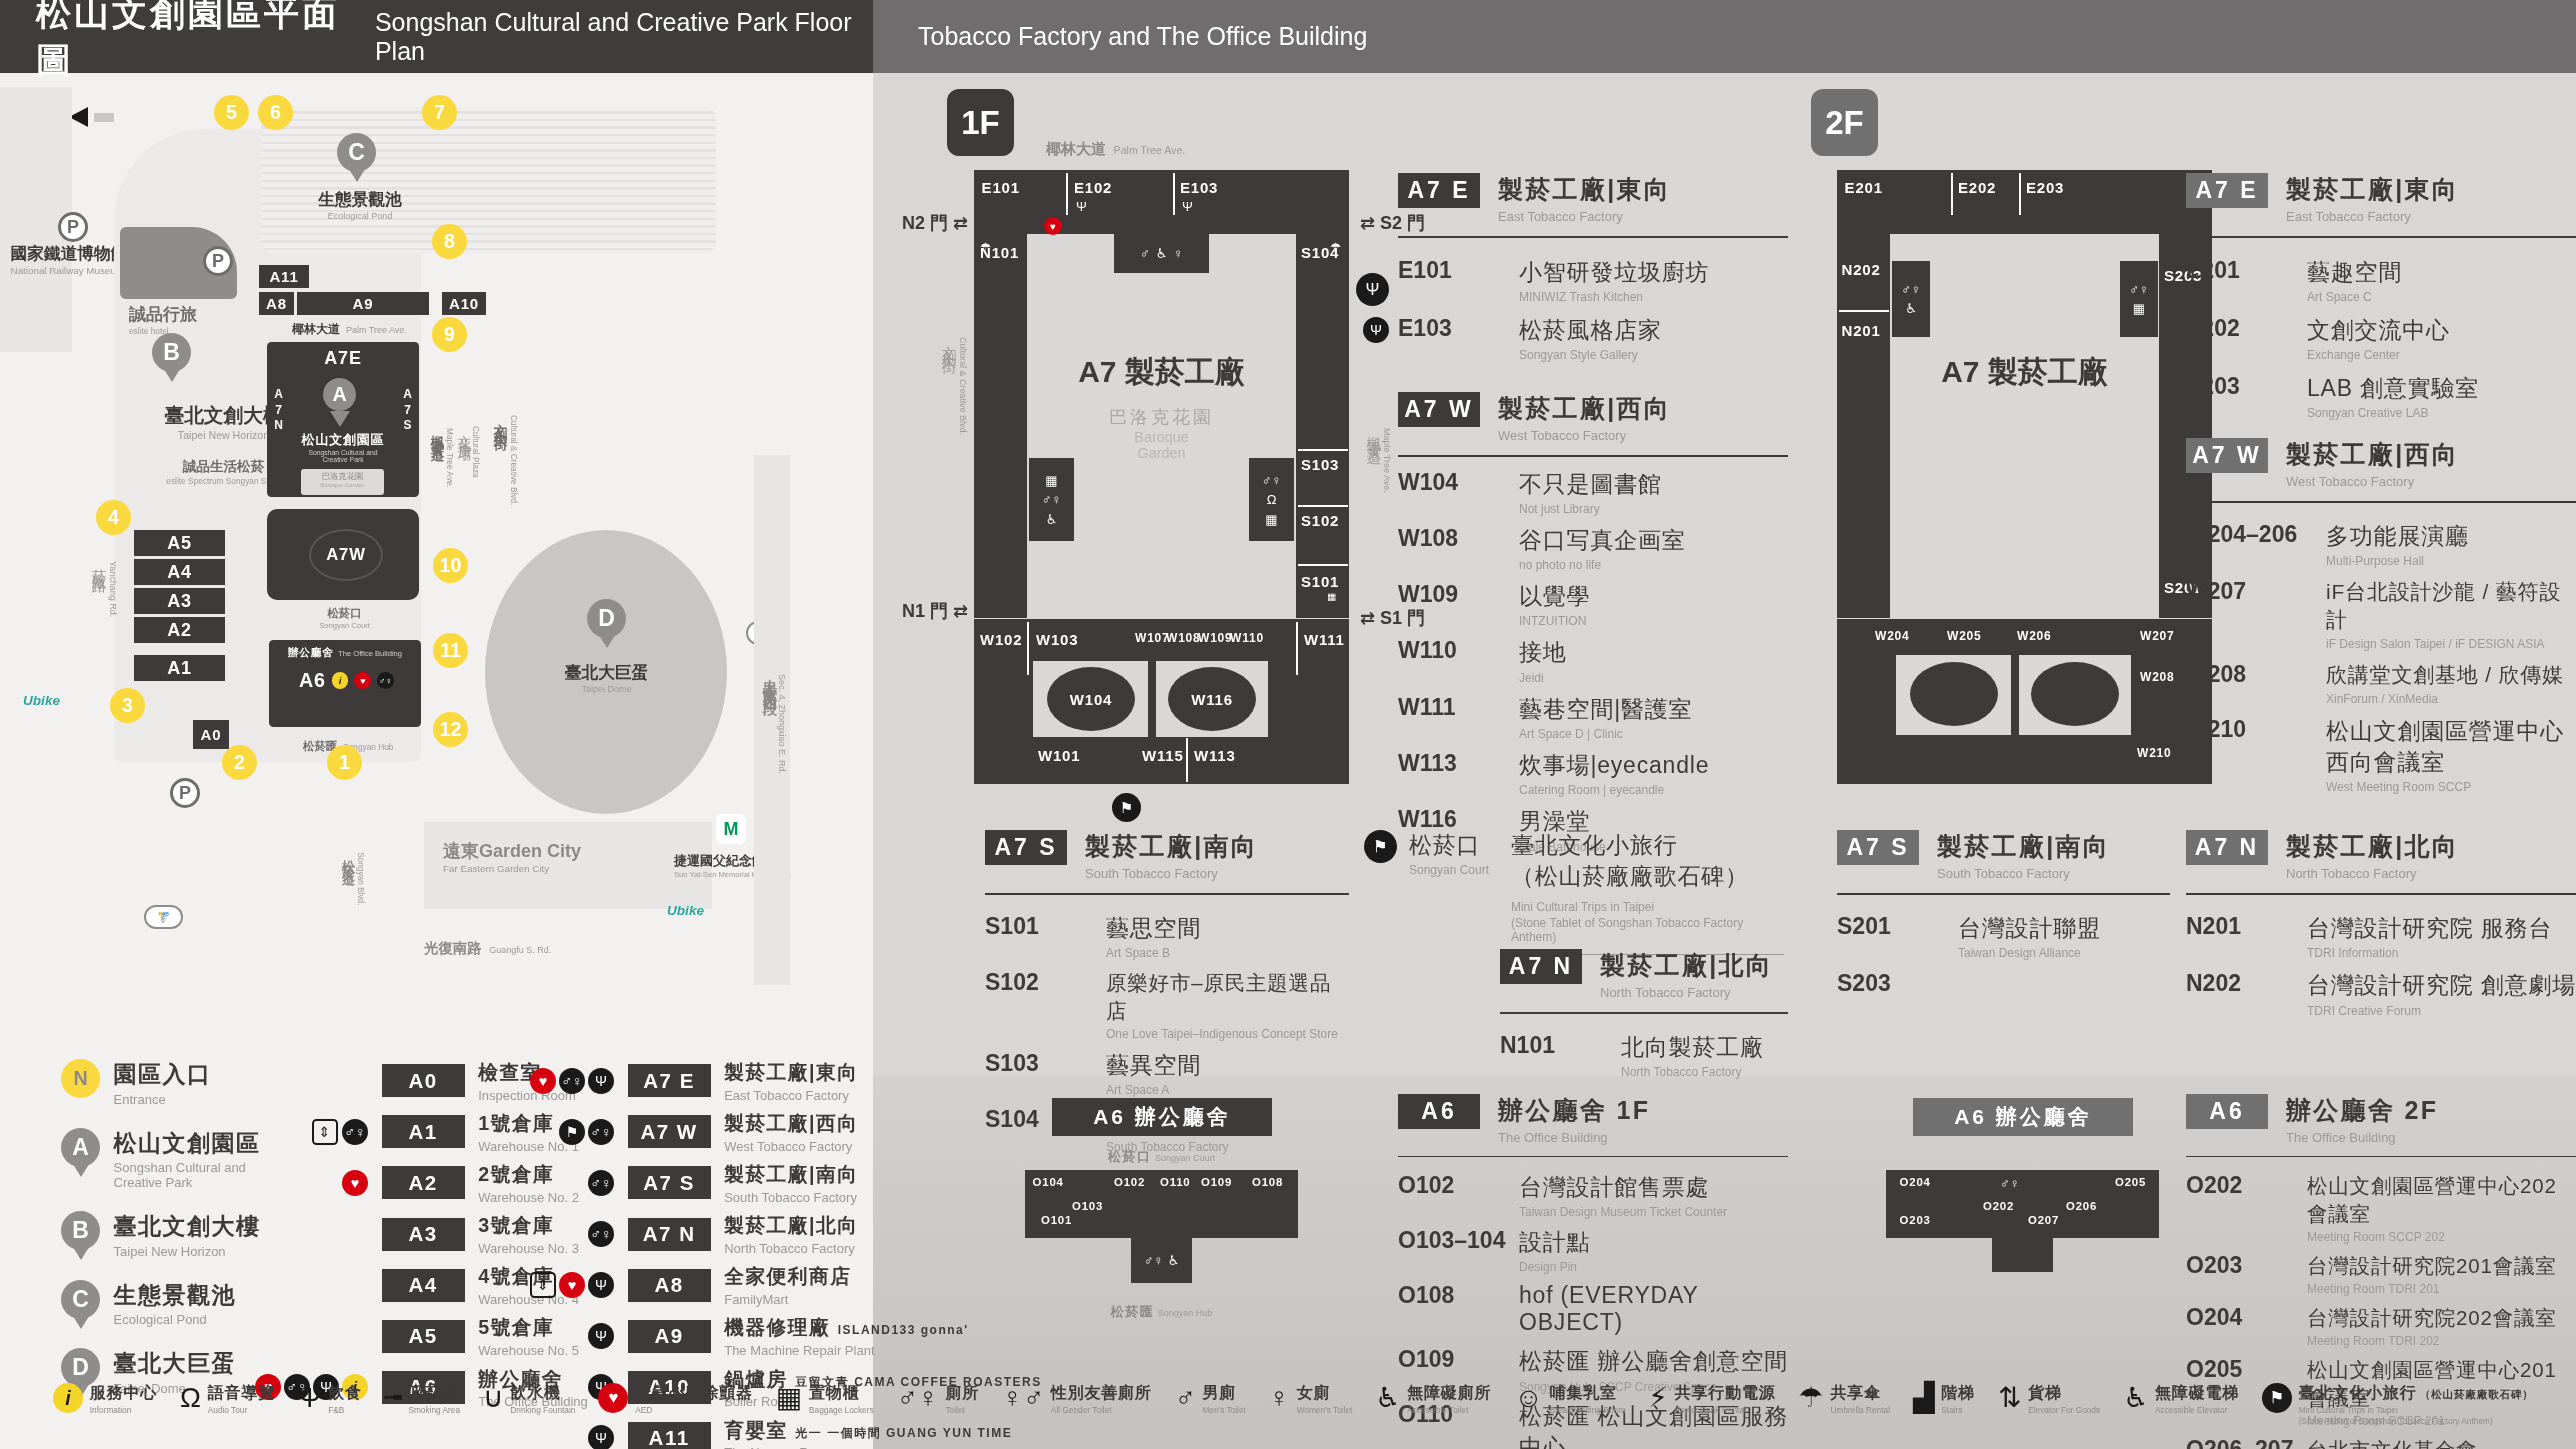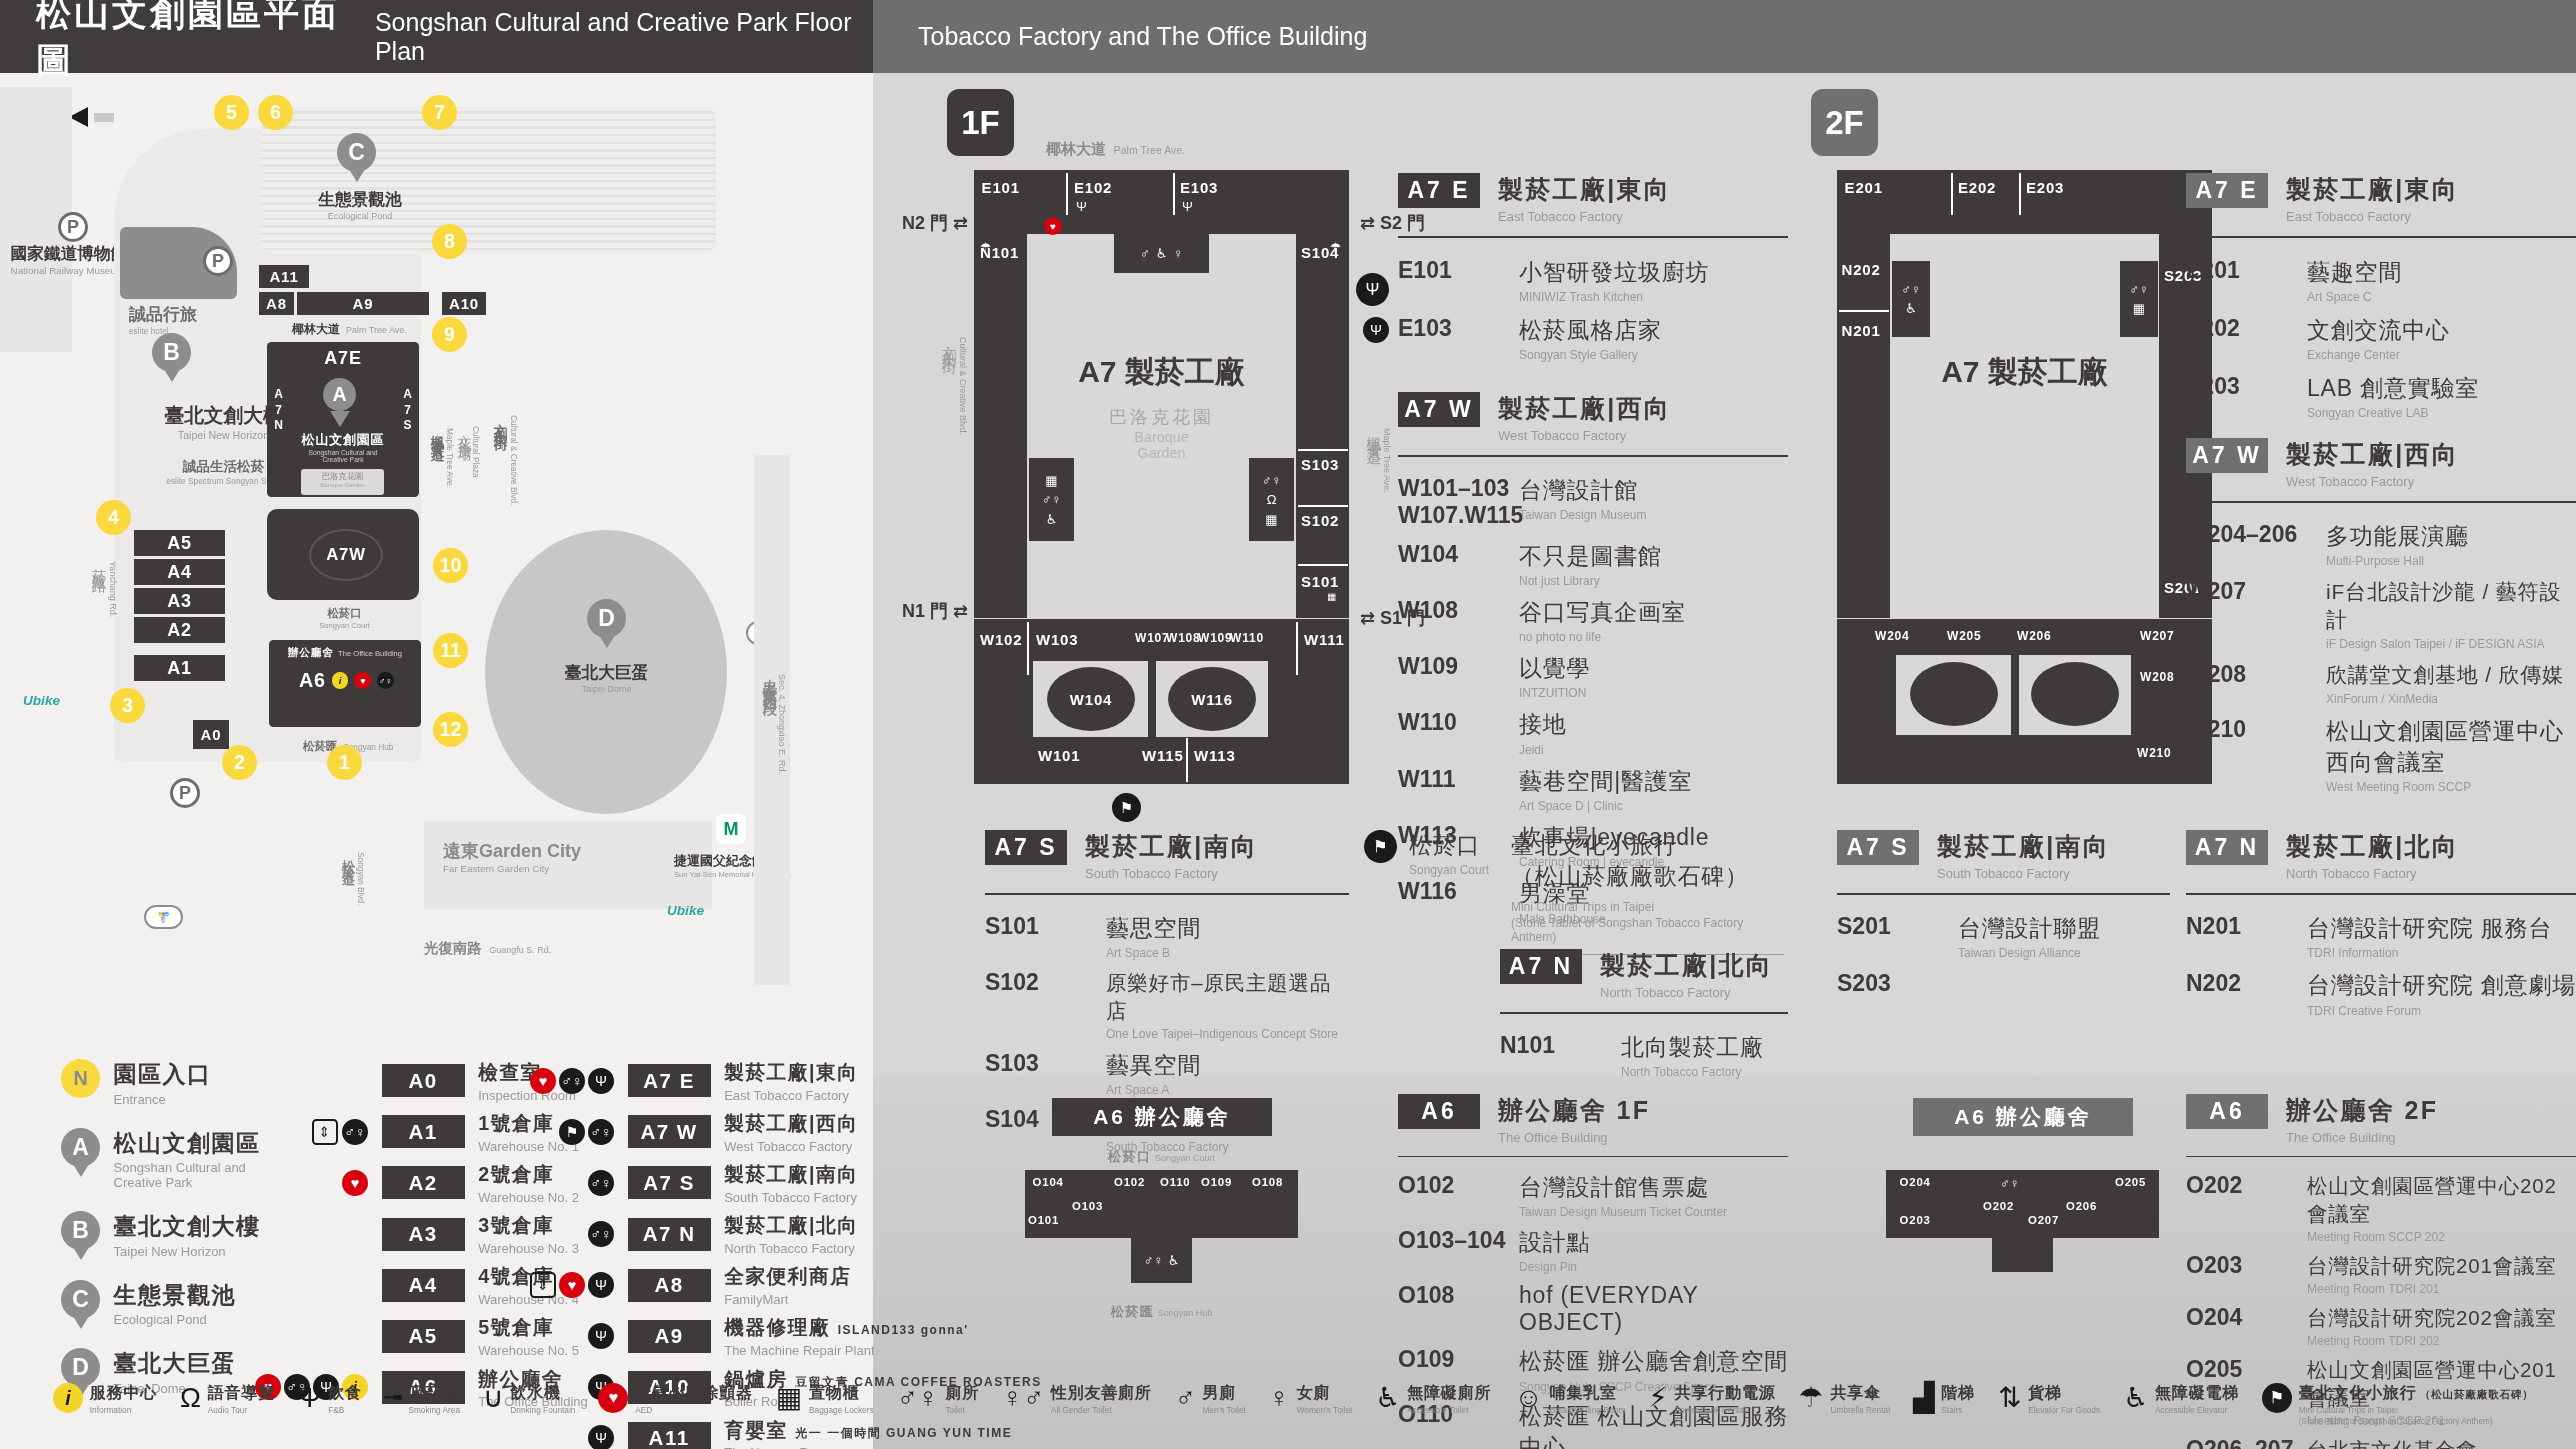--- a/index.html
+++ b/index.html
@@ -656,30 +656,20 @@
     <div class="row" style="gap:18px;">
       <div class="badge">
           <span>A7 W</span>
         </div>
       <div>
           <div class="sec-zh">製菸工廠|西向</div>
            <div class="sec-en">West Tobacco Factory</div>
         </div>
     </div>
     <div class="rule" style="margin-top:12px;"></div>
-    <div class="row" style="margin-top:18px;">
-      <div class="it-code">
-          <div>W101–103</div>
-        <div>W107.W115</div>
-        </div>
-      <div>
-          <div class="it-zh">台灣設計館</div>
-           <div class="it-en">Taiwan Design Museum</div>
-        </div>
-    </div>
     <div class="row" style="margin-top:12px;">
       <div class="it-code">W104</div>
       <div>
           <div class="it-zh">不只是圖書館</div>
            <div class="it-en">Not just Library</div>
         </div>
     </div>
     <div class="row" style="margin-top:9px;">
       <div class="it-code">W108</div>
       <div>
@@ -977,21 +967,21 @@
       <span class="courtlbl" style="font-size:13px;">松菸口</span>
       <span class="gray" style="font-size:9px;">Songyan Court</span>
     </div>
     <div class="dark abs" style="left:15px;top:87px;width:273px;height:68px;">
       <div class="roomlbl abs" style="left:7.6px;top:6px;font-size:11.4px;">O104</div>
       <div class="roomlbl abs" style="left:47px;top:30px;font-size:11.4px;">O103</div>
       <div class="roomlbl abs" style="left:89px;top:6px;font-size:11.4px;">O102</div>
       <div class="roomlbl abs" style="left:135px;top:6px;font-size:11.4px;">O110</div>
       <div class="roomlbl abs" style="left:176px;top:6px;font-size:11.4px;">O109</div>
       <div class="roomlbl abs" style="left:227px;top:6px;font-size:11.4px;">O108</div>
-      <div class="roomlbl abs" style="left:3px;top:44px;font-size:11.4px;">O101</div>
+      <div class="roomlbl abs" style="left:16px;top:44px;font-size:11.4px;">O101</div>
     </div>
     <div class="dark abs" style="left:121px;top:155px;width:61px;height:45px;display:flex;align-items:center;justify-content:center;gap:4.5px;">
       <span class="wic">♂♀</span>
       <span class="wic">♿</span>
     </div>
     <div class="abs" style="left:50%;top:220px;transform:translateX(-50%);white-space:nowrap;">
       <span class="courtlbl" style="font-size:13px;">松菸匯</span>
       <span class="gray" style="font-size:9px;">Songyan Hub</span>
     </div>
   </div>

